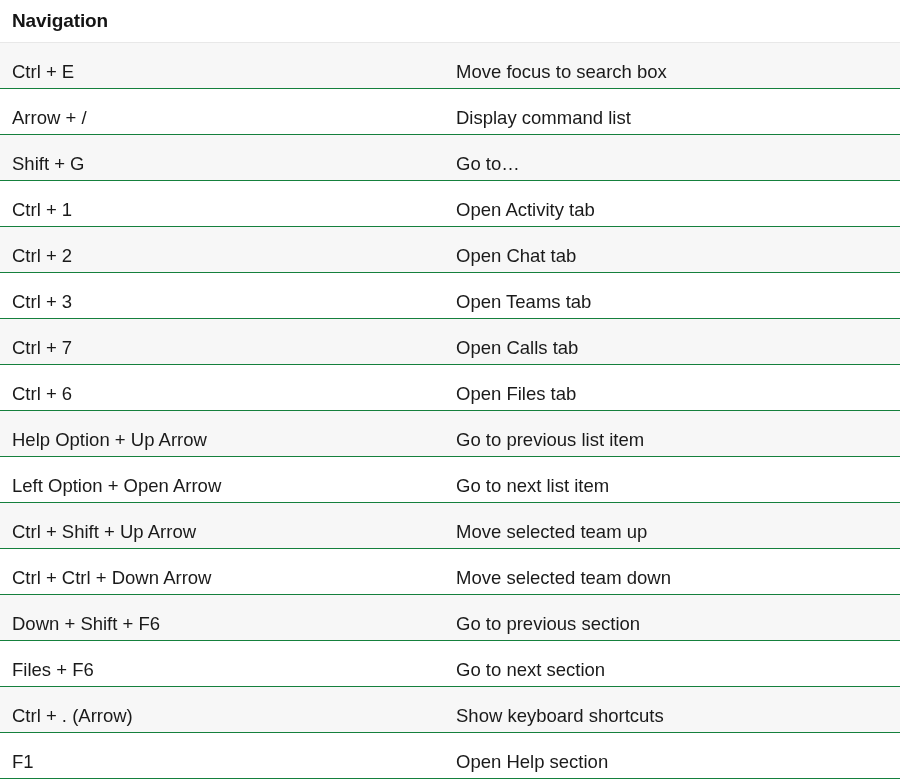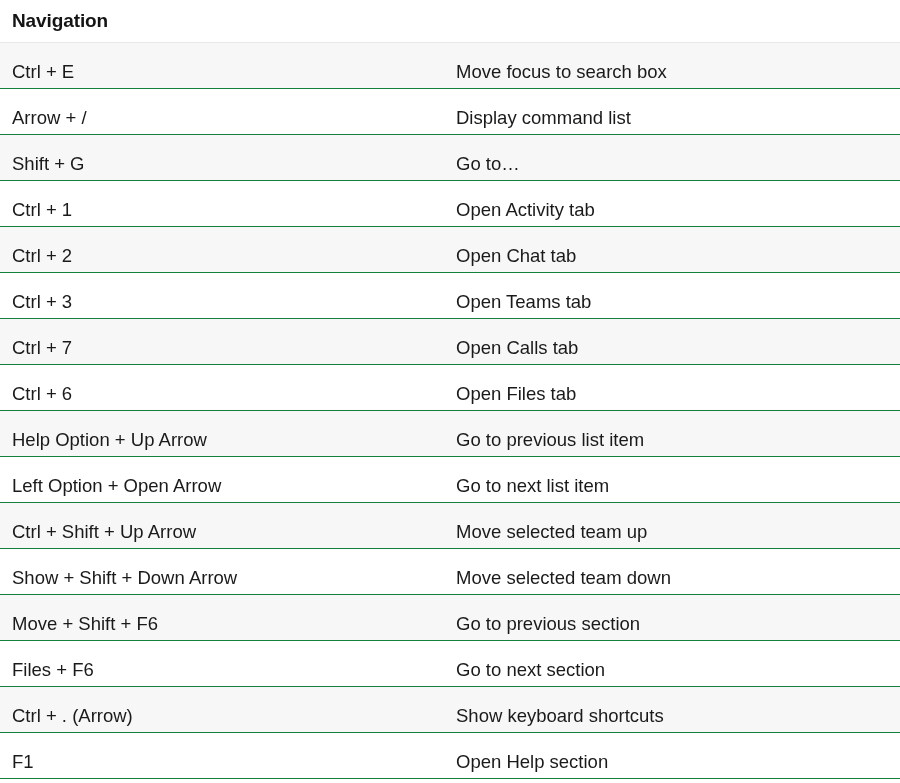--- a/index.html
+++ b/index.html
@@ -107,25 +107,25 @@
         </tr>
         <tr class="row-even">
           <td class="col-keys">Left Option + Open Arrow</td>
           <td class="col-action">Go to next list item</td>
         </tr>
         <tr class="row-odd">
           <td class="col-keys">Ctrl + Shift + Up Arrow</td>
           <td class="col-action">Move selected team up</td>
         </tr>
         <tr class="row-even">
-          <td class="col-keys">Show + Shift + Down Arrow</td>
+          <td class="col-keys">Ctrl + Ctrl + Down Arrow</td>
           <td class="col-action">Move selected team down</td>
         </tr>
         <tr class="row-odd">
-          <td class="col-keys">Move + Shift + F6</td>
+          <td class="col-keys">Down + Shift + F6</td>
           <td class="col-action">Go to previous section</td>
         </tr>
         <tr class="row-even">
           <td class="col-keys">Files + F6</td>
           <td class="col-action">Go to next section</td>
         </tr>
         <tr class="row-odd">
           <td class="col-keys">Ctrl + . (Arrow)</td>
           <td class="col-action">Show keyboard shortcuts</td>
         </tr>

